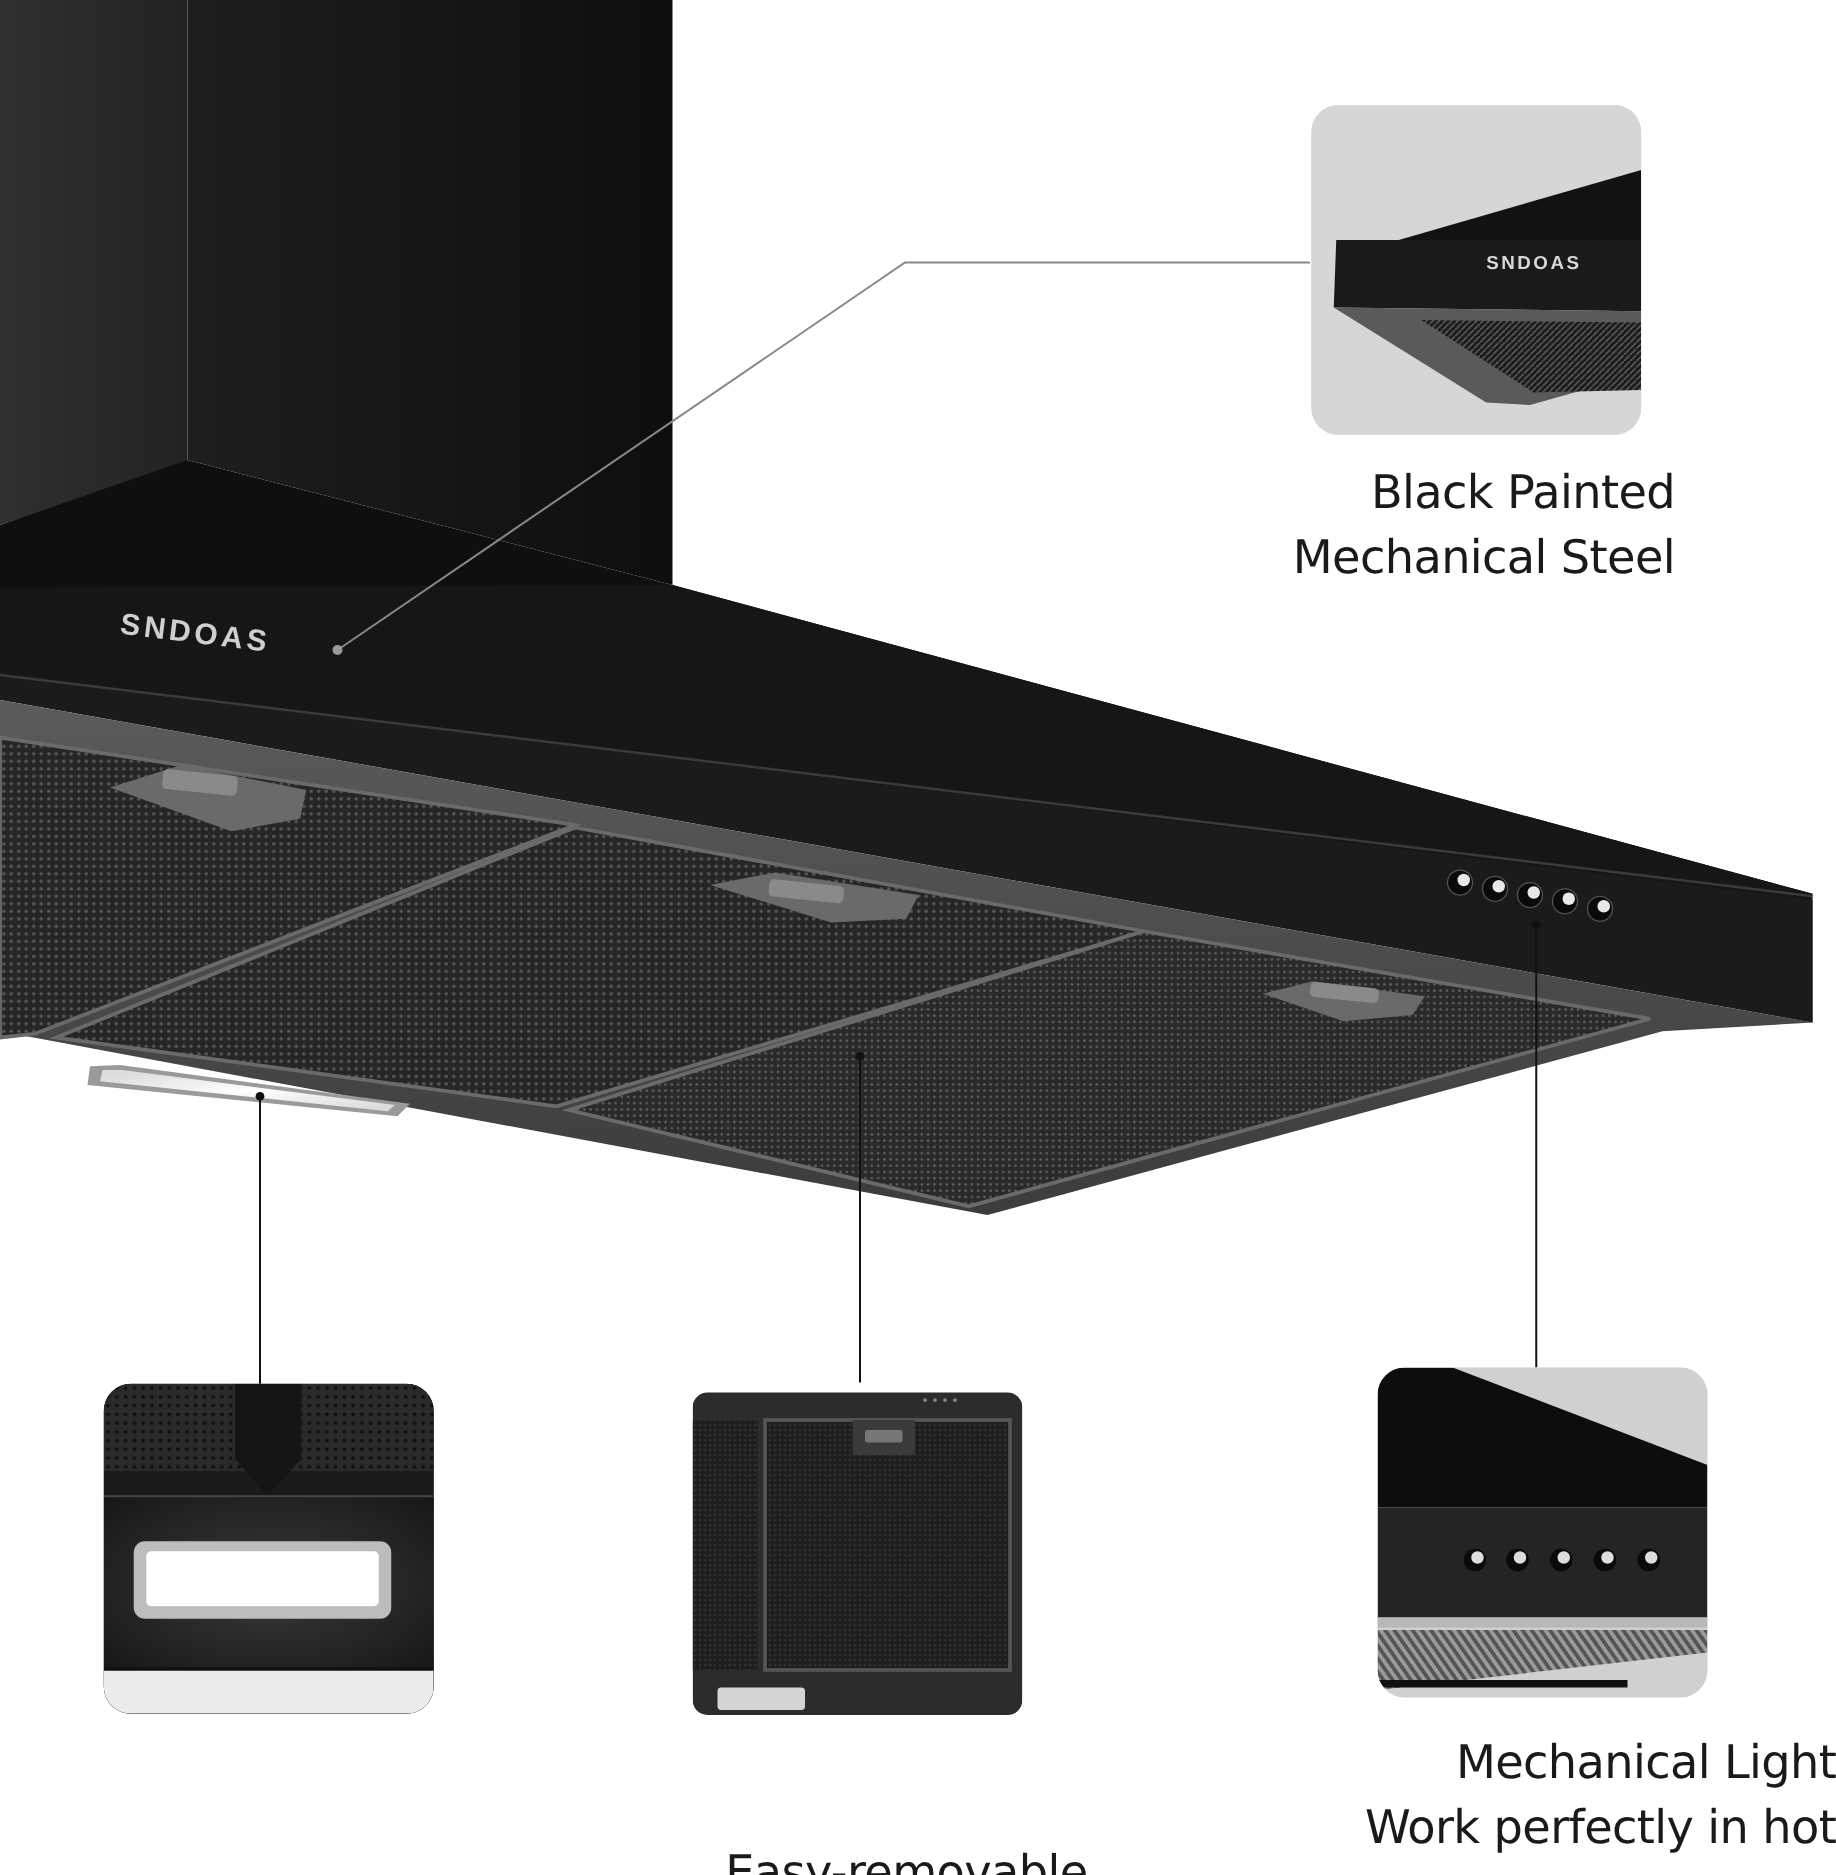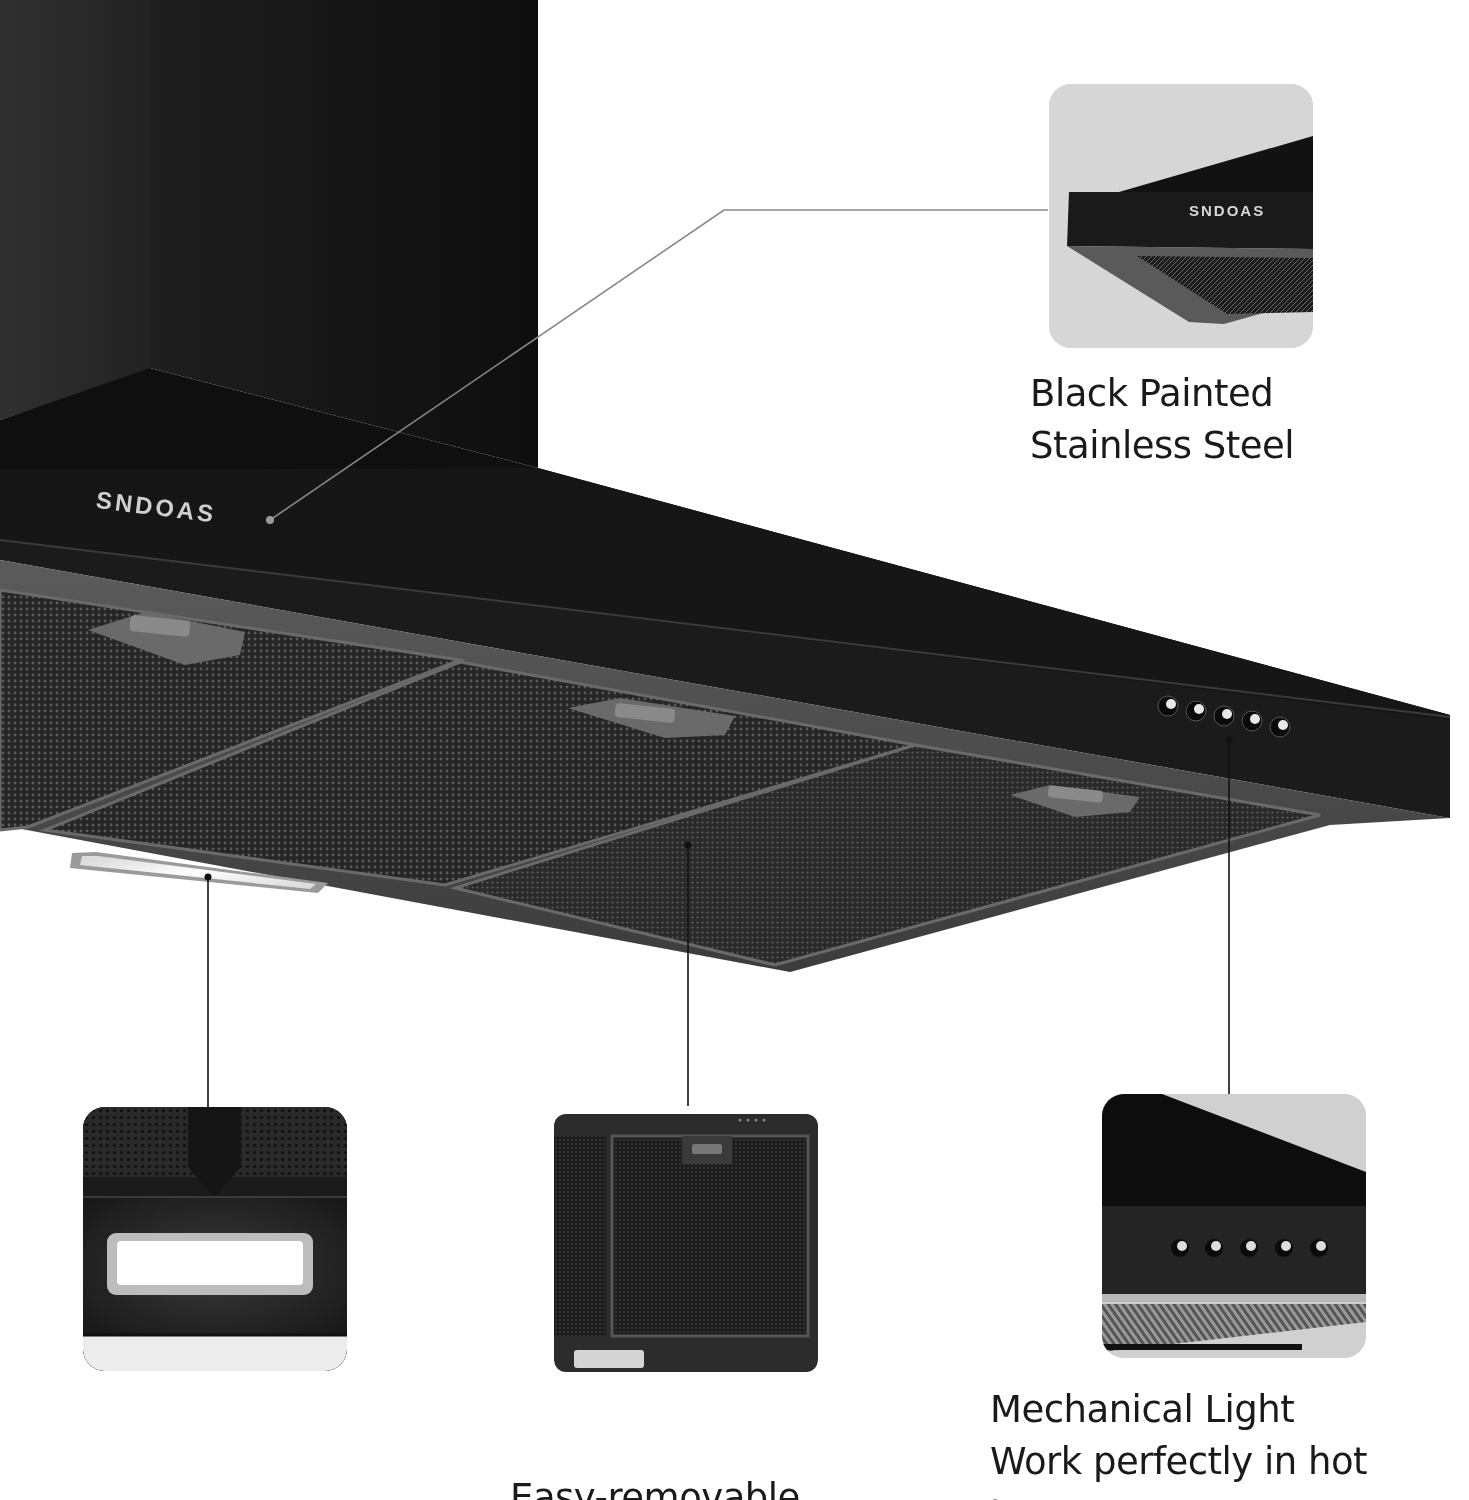--- a/index.html
+++ b/index.html
@@ -8,21 +8,21 @@
   .stage { position: absolute; left: 0; top: 0; width: 1469px; height: 1500px; }
   svg.hood { position: absolute; left: 0; top: 0; width: 1469px; height: 1500px; }
 
   .brand-main { position: absolute; left: 98px; top: 486px; font-size: 24px; font-weight: bold;
                 letter-spacing: 3px; color: #cfcfcf; transform: rotate(7deg); transform-origin: left top;
                 font-family: "Liberation Sans", sans-serif; }
 
   .card { position: absolute; border-radius: 22px; overflow: hidden; }
   .card svg { width: 100%; height: 100%; display: block; }
 
-  .label { position: absolute; text-align: left; font-size: 37px; line-height: 52px; color: #1a1a1a;
+  .label { position: absolute; text-align: right; font-size: 37px; line-height: 52px; color: #1a1a1a;
            font-family: "DejaVu Sans", sans-serif; font-weight: normal; letter-spacing: -0.5px; }
 
   .card-steel { left: 1049px; top: 84px; width: 264px; height: 264px; background: #d6d6d6; }
   .label-steel { left: 1030px; top: 368px; width: 310px; }
 
   .card-led { left: 83px; top: 1107px; width: 264px; height: 264px; background: #1a1a1a; }
   .label-led { left: 50px; top: 1390px; width: 340px; }
 
   .card-filter { left: 554px; top: 1110px; width: 264px; height: 264px; background: #fff; border-radius: 14px; }
   .label-filter { left: 510px; top: 1472px; width: 360px; }
@@ -133,21 +133,21 @@
       <rect width="264" height="264" fill="#d6d6d6"></rect>
       <polygon points="70,108 264,52 264,108" fill="#121212"></polygon>
       <polygon points="20,108 264,108 264,165 18,162" fill="#1a1a1a"></polygon>
       <polygon points="18,162 264,165 264,215 175,240 140,238" fill="#5a5a5a"></polygon>
       <polygon points="88,172 264,174 264,228 178,230" fill="url(#meshS)"></polygon>
     </svg>
     <div class="brand-small">SNDOAS</div>
   </div>
   <div class="label label-steel">
     <div>Black Painted</div>
-    <div>Stainless Steel</div>
+    <div>Mechanical Steel</div>
   </div>
 
   <div class="card card-led">
     <svg viewBox="0 0 264 264">
       <defs>
         <pattern id="dots" width="7" height="7" patternUnits="userSpaceOnUse">
           <rect width="7" height="7" fill="#2a2a2a"></rect>
           <circle cx="3.5" cy="3.5" r="1.6" fill="#101010"></circle>
         </pattern>
         <radialGradient id="ledCardGlow" cx="0.5" cy="0.5" r="0.7">

